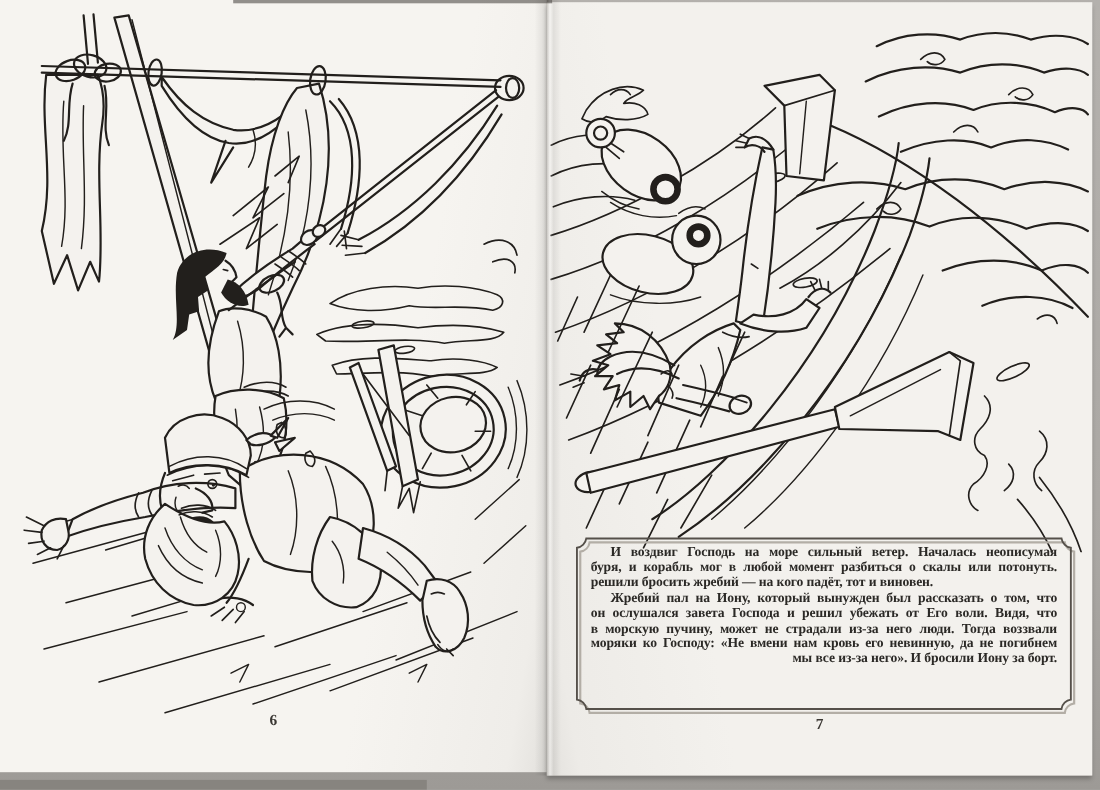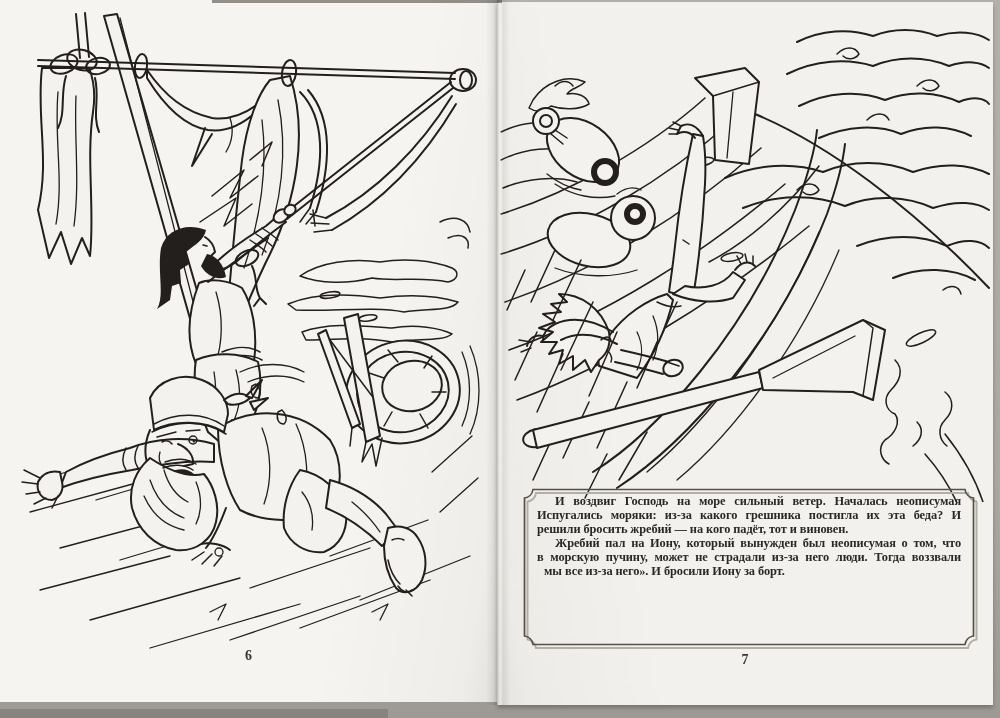--- a/index.html
+++ b/index.html
@@ -26,21 +26,21 @@
   .pn-left{top:648px;}
   .pn-right{top:650px;}
   .text-frame{position:absolute;left:26px;top:486px;width:452px;height:130px;}
   .frame-svg{position:absolute;left:0;top:0;}
   .frame-shadow{stroke:#b3aea6;stroke-width:2;fill:none;}
   .frame-line{stroke:#55504a;stroke-width:1.7;fill:none;}
   .story{position:absolute;left:14px;top:7px;width:424px;color:#2b2926;font-weight:bold;font-size:12.4px;line-height:13.9px;letter-spacing:-.1px;}
   .ln{white-space:nowrap;}
   .just{text-align:justify;text-align-last:justify;white-space:normal;}
   .ind{text-indent:18px;}
-  .cont{padding-left:7px;}
+  .cont{padding-left:7px;text-align:right;}
 </style>
 </head>
 <body>
 
 <div class="scan">
 
   <div class="page page-left">
     <svg class="illus" width="497" height="660" viewBox="0 0 497 660">
 
       <g>
@@ -306,24 +306,26 @@
       </g>
     </svg>
 
     <div class="text-frame">
       <svg class="frame-svg" width="456" height="162" viewBox="0 0 456 162">
         <path class="frame-shadow" transform="translate(3,3.5)" d="M10 1.5 H442 A10 10 0 0 0 450.5 10 V148 A10 10 0 0 0 442 156.5 H10 A10 10 0 0 0 1.5 148 V10 A10 10 0 0 0 10 1.5 Z"></path>
         <path class="frame-line" d="M10 1.5 H442 A10 10 0 0 0 450.5 10 V148 A10 10 0 0 0 442 156.5 H10 A10 10 0 0 0 1.5 148 V10 A10 10 0 0 0 10 1.5 Z"></path>
       </svg>
       <div class="story">
         <div class="ln just ind">И воздвиг Господь на море сильный ветер. Началась неописумая</div>
-        <div class="ln just">Испугались моряки: из-за какого грешника постигла их эта беда? И</div>
+        <div class="ln just">буря, и корабль мог в любой момент разбиться о скалы или потонуть.</div>
         <div class="ln">решили бросить жребий — на кого падёт, тот и виновен.</div>
-        <div class="ln just ind">Жребий пал на Иону, который вынужден был неописумая о том, что</div>
+        <div class="ln just ind">Жребий пал на Иону, который вынужден был рассказать о том, что</div>
+        <div class="ln just">он ослушался завета Господа и решил убежать от Его воли. Видя, что</div>
         <div class="ln just">в морскую пучину, может не страдали из-за него люди. Тогда воззвали</div>
+        <div class="ln just">моряки ко Господу: «Не вмени нам кровь его невинную, да не погибнем</div>
         <div class="ln cont">мы все из-за него». И бросили Иону за борт.</div>
       </div>
     </div>
 
     <div class="pagenum pn-right">7</div>
   </div>
 
   <div class="gutter"></div>
   <div class="top-shade"></div>
   <div class="bottom-dark"></div>

